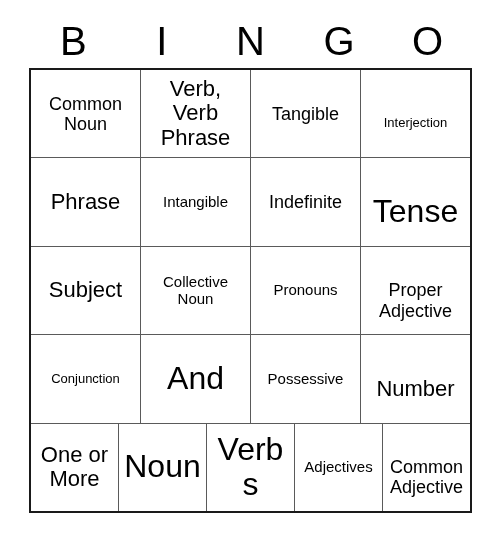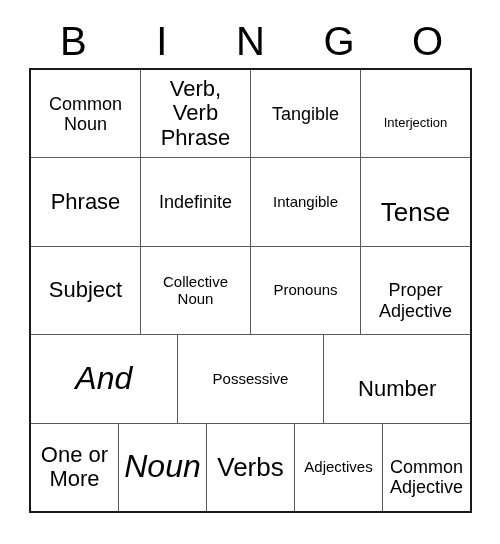--- a/index.html
+++ b/index.html
@@ -87,22 +87,22 @@
     line-height: 1.12;
     white-space: pre-line;
     word-break: break-word;
   }
 
   
   .fs-xs  { font-size: 13px; }
   .fs-sm  { font-size: 15px; }
   .fs-md  { font-size: 18px; }
   .fs-lg  { font-size: 22px; }
-  .fs-xl  { font-size: 26px; }
-  .fs-xxl { font-size: 32px; font-style: italic; }
+  .fs-xl  { font-size: 32px; }
+  .fs-xxl { font-size: 32px; }
 </style>
 </head>
 <body>
 
 <div id="card">
 
   <div id="header">
       <div class="header-letter">B</div>
       <div class="header-letter">I</div>
       <div class="header-letter">N</div>
@@ -126,24 +126,24 @@
         </div>
         <div class="cell">
           <span class="cell-text fs-xs">Interjection</span>
         </div>
       </div>
       <div class="grid-row">
         <div class="cell">
           <span class="cell-text fs-lg">Phrase</span>
         </div>
         <div class="cell">
-          <span class="cell-text fs-md">Indefinite</span>
+          <span class="cell-text fs-sm">Intangible</span>
         </div>
         <div class="cell">
-          <span class="cell-text fs-sm">Intangible</span>
+          <span class="cell-text fs-md">Indefinite</span>
         </div>
         <div class="cell">
           <span class="cell-text fs-xl">Tense</span>
         </div>
       </div>
       <div class="grid-row">
         <div class="cell">
           <span class="cell-text fs-lg">Subject</span>
         </div>
         <div class="cell">
@@ -152,20 +152,23 @@
         </div>
         <div class="cell">
           <span class="cell-text fs-sm">Pronouns</span>
         </div>
         <div class="cell">
           <span class="cell-text fs-md">Proper
 Adjective</span>
         </div>
       </div>
       <div class="grid-row">
+        <div class="cell">
+          <span class="cell-text fs-xs">Conjunction</span>
+        </div>
         <div class="cell">
           <span class="cell-text fs-xxl">And</span>
         </div>
         <div class="cell">
           <span class="cell-text fs-sm">Possessive</span>
         </div>
         <div class="cell">
           <span class="cell-text fs-lg">Number</span>
         </div>
       </div>

